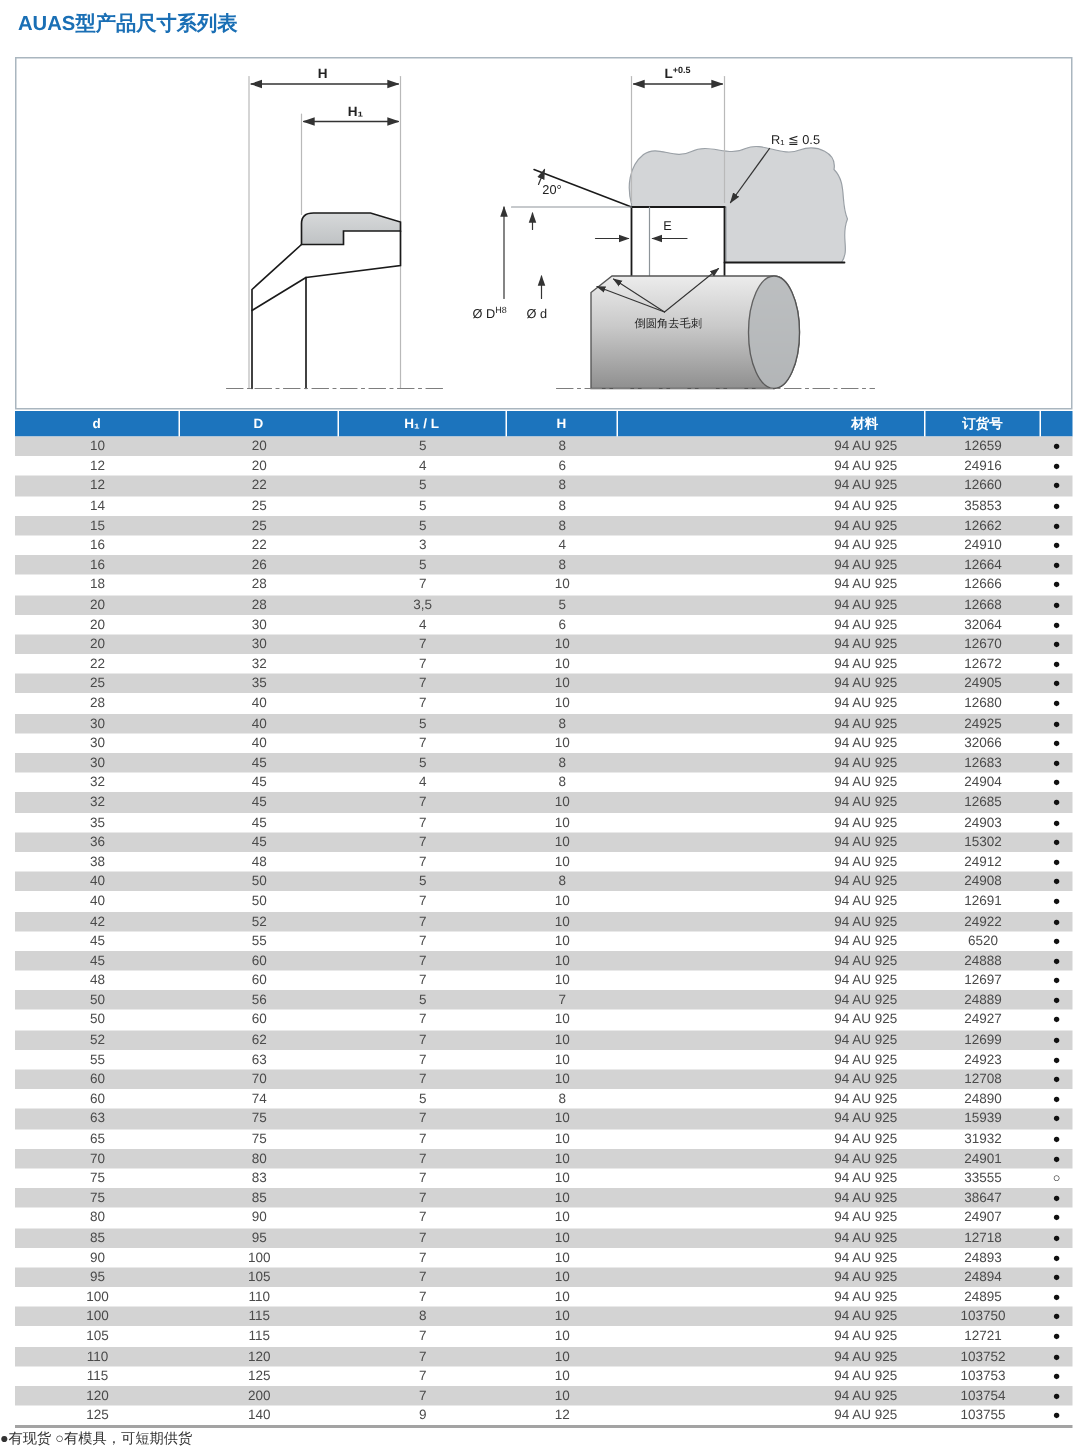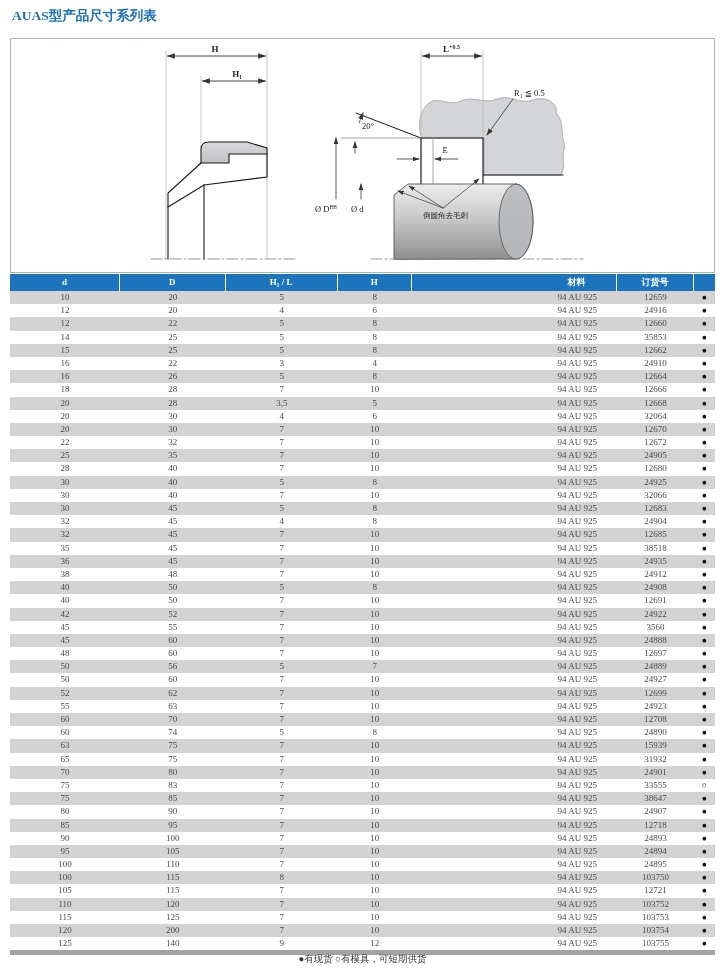--- a/index.html
+++ b/index.html
@@ -1,38 +1,38 @@
 <!DOCTYPE html>
 <html><head>
 <meta charset="utf-8">
 <style>
   html,body{margin:0;padding:0;background:#fff;}
   .page{position:relative;width:725px;height:970px;background:#fff;
-        font-family:Liberation Serif, serif;overflow:hidden;}
+        font-family:Liberation Sans, sans-serif;overflow:hidden;}
   .doc-title{position:absolute;left:12px;top:7px;font-size:13.5px;font-weight:bold;color:#1a6fb5;}
   .figure-box{position:absolute;left:10px;top:38px;width:703px;height:233px;border:1px solid #aab6bf;background:#fff;}
   .figure-box svg{display:block;}
 
   .dim-table{position:absolute;left:10px;top:274px;width:705px;font-size:9px;color:#4a4a4a;}
   .thead{display:flex;height:17px;background:#1c74bd;}
   .thead .cell{color:#fff;font-weight:bold;line-height:17px;border-right:1px solid #fff;}
   .thead .cell:last-child{border-right:none;}
   .cell{text-align:center;overflow:hidden;white-space:nowrap;}
   .row{display:flex;height:13.2px;line-height:13.2px;}
   .row.alt{background:#d3d3d3;}
-  .tbody{border-bottom:5px solid #a3a3a3;}
+  .tbody{border-bottom:2px solid #a3a3a3;}
   .c0{width:15.6%;}
   .c1{width:15.0%;}
   .c2{width:15.9%;}
   .c3{width:10.5%;}
   .c4{width:17.8%;margin-top:40px;}
   .c5{width:11.3%;}
   .c6{width:10.9%;}
   .c7{width:3.0%;font-size:8.5px;color:#111;}
-  .legend{position:absolute;left:0;top:953px;width:100%;text-align:center;font-size:9.5px;color:#333;}
+  .legend{position:absolute;left:0;top:953px;width:100%;text-align:left;font-size:9.5px;color:#333;}
 </style>
 </head>
 <body>
 
 <div class="page">
 
   <div class="doc-title">AUAS型产品尺寸系列表</div>
 
   <div class="figure-box">
     <svg width="703" height="233" viewBox="0 0 703 233">
@@ -323,31 +323,31 @@
           <div class="cell c6">12685</div>
           <div class="cell c7">●</div>
         </div>
         <div class="row">
           <div class="cell c0">35</div>
           <div class="cell c1">45</div>
           <div class="cell c2">7</div>
           <div class="cell c3">10</div>
           <div class="cell c4"></div>
           <div class="cell c5">94 AU 925</div>
-          <div class="cell c6">38518</div>
+          <div class="cell c6">24903</div>
           <div class="cell c7">●</div>
         </div>
         <div class="row alt">
           <div class="cell c0">36</div>
           <div class="cell c1">45</div>
           <div class="cell c2">7</div>
           <div class="cell c3">10</div>
           <div class="cell c4"></div>
           <div class="cell c5">94 AU 925</div>
-          <div class="cell c6">24935</div>
+          <div class="cell c6">15302</div>
           <div class="cell c7">●</div>
         </div>
         <div class="row">
           <div class="cell c0">38</div>
           <div class="cell c1">48</div>
           <div class="cell c2">7</div>
           <div class="cell c3">10</div>
           <div class="cell c4"></div>
           <div class="cell c5">94 AU 925</div>
           <div class="cell c6">24912</div>
@@ -383,21 +383,21 @@
           <div class="cell c6">24922</div>
           <div class="cell c7">●</div>
         </div>
         <div class="row">
           <div class="cell c0">45</div>
           <div class="cell c1">55</div>
           <div class="cell c2">7</div>
           <div class="cell c3">10</div>
           <div class="cell c4">ISO</div>
           <div class="cell c5">94 AU 925</div>
-          <div class="cell c6">3560</div>
+          <div class="cell c6">6520</div>
           <div class="cell c7">●</div>
         </div>
         <div class="row alt">
           <div class="cell c0">45</div>
           <div class="cell c1">60</div>
           <div class="cell c2">7</div>
           <div class="cell c3">10</div>
           <div class="cell c4"></div>
           <div class="cell c5">94 AU 925</div>
           <div class="cell c6">24888</div>

